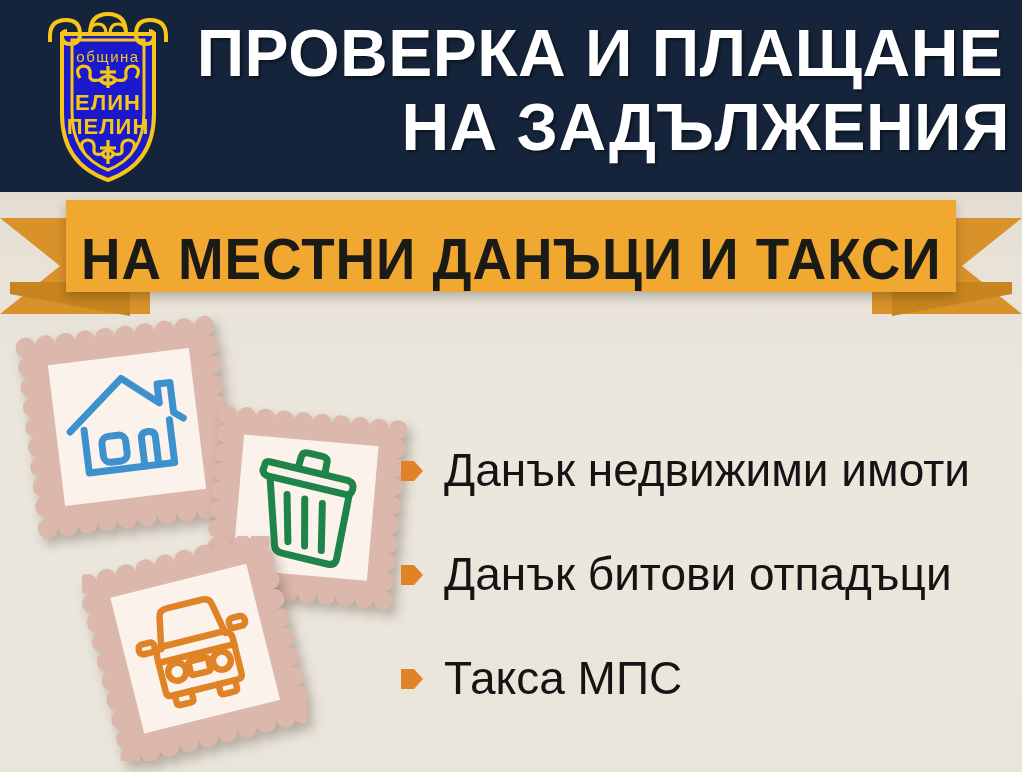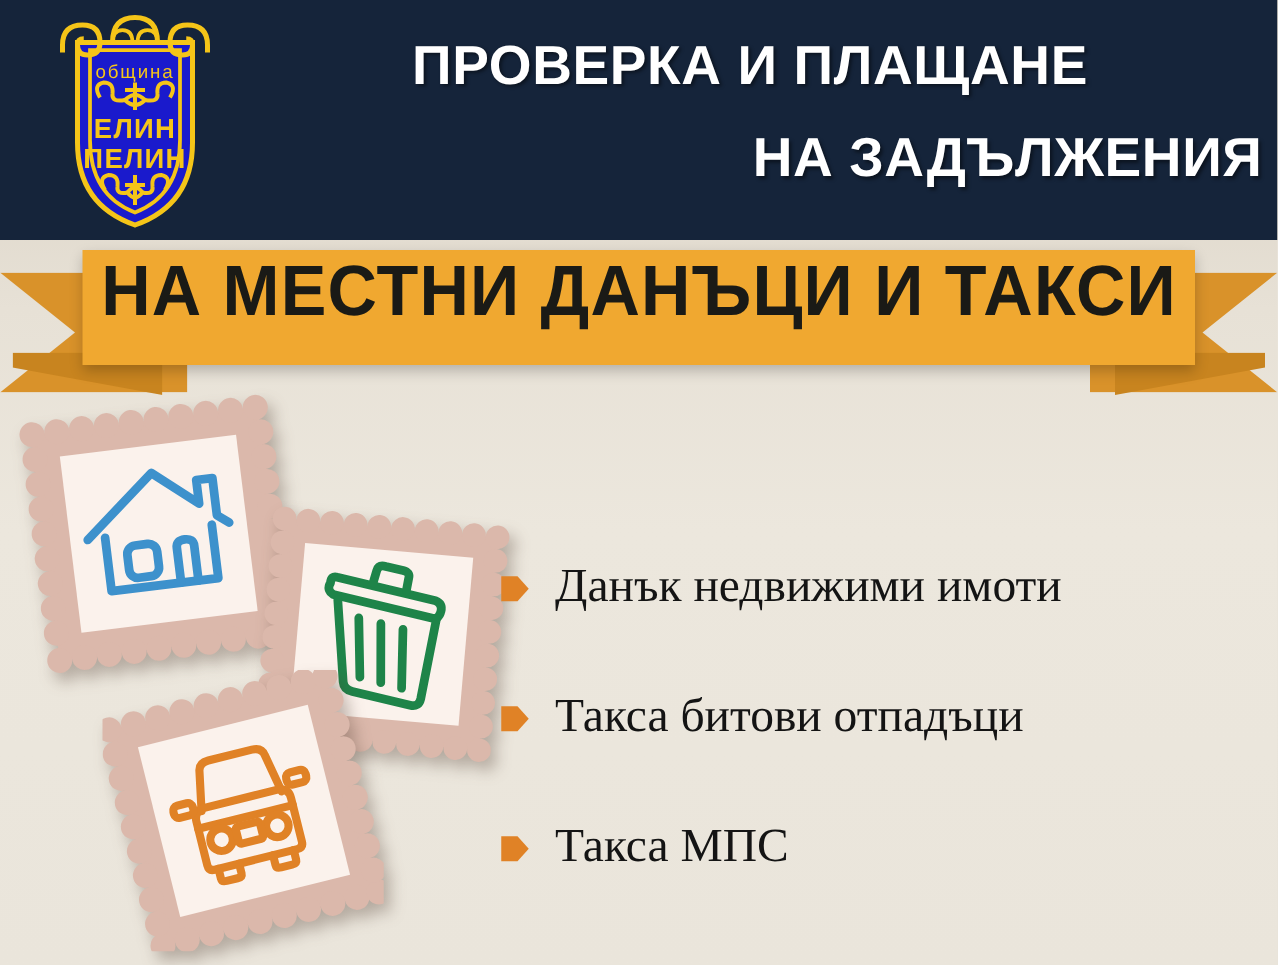--- a/index.html
+++ b/index.html
@@ -46,21 +46,21 @@
 
   .header-title {
     position: absolute;
     left: 190px;
     top: 16px;
     width: 820px;
     text-align: center;
     color: #ffffff;
     font-family: "Liberation Sans", sans-serif;
     font-weight: bold;
-    font-size: 44px;
+    font-size: 66px;
     line-height: 74px;
     letter-spacing: 0.5px;
     text-shadow: 2px 2px 3px rgba(0,0,0,0.45);
   }
   .header-title .line2 { display: block; text-align: right; }
 
   
   .ribbon-wrap {
     position: absolute;
     left: 0;
@@ -97,21 +97,21 @@
 
   .ribbon-main {
     position: absolute;
     left: 66px;
     top: 4px;
     width: 890px;
     height: 92px;
     background: #f0a830;
     box-shadow: 0 5px 10px rgba(0,0,0,0.22);
     display: flex;
-    align-items: flex-start;
+    align-items: flex-end;
     justify-content: center;
   }
   .ribbon-text {
     color: #1a1a16;
     font-family: "Liberation Sans", sans-serif;
     font-weight: bold;
     font-size: 57px;
     letter-spacing: 1px;
     transform: scaleX(0.96);
     white-space: nowrap;
@@ -152,22 +152,22 @@
   .bullet {
     width: 24px;
     height: 26px;
     flex: 0 0 24px;
     margin-right: 20px;
     position: relative;
     top: 1px;
   }
   .bullet svg { display: block; width: 24px; height: 26px; }
   .list-label {
-    font-family: Liberation Serif, serif;
-    font-size: 38px;
+    font-family: Liberation Sans, sans-serif;
+    font-size: 46px;
     color: #141414;
     line-height: 1.1;
     white-space: nowrap;
   }
 </style>
 </head>
 <body>
 
 <div class="poster">
 
@@ -413,21 +413,21 @@
       </span>
       <span class="list-label">Данък недвижими имоти</span>
     </div>
 
     <div class="list-item">
       <span class="bullet">
         <svg viewBox="0 0 24 26" xmlns="http://www.w3.org/2000/svg">
           <path d="M1 3 L14 3 L23 13 L14 23 L1 23 Z" fill="#e08226"></path>
         </svg>
       </span>
-      <span class="list-label">Такса битови отпадъци</span>
+      <span class="list-label">Данък битови отпадъци</span>
     </div>
 
     <div class="list-item">
       <span class="bullet">
         <svg viewBox="0 0 24 26" xmlns="http://www.w3.org/2000/svg">
           <path d="M1 3 L14 3 L23 13 L14 23 L1 23 Z" fill="#e08226"></path>
         </svg>
       </span>
       <span class="list-label">Такса МПС</span>
     </div>

